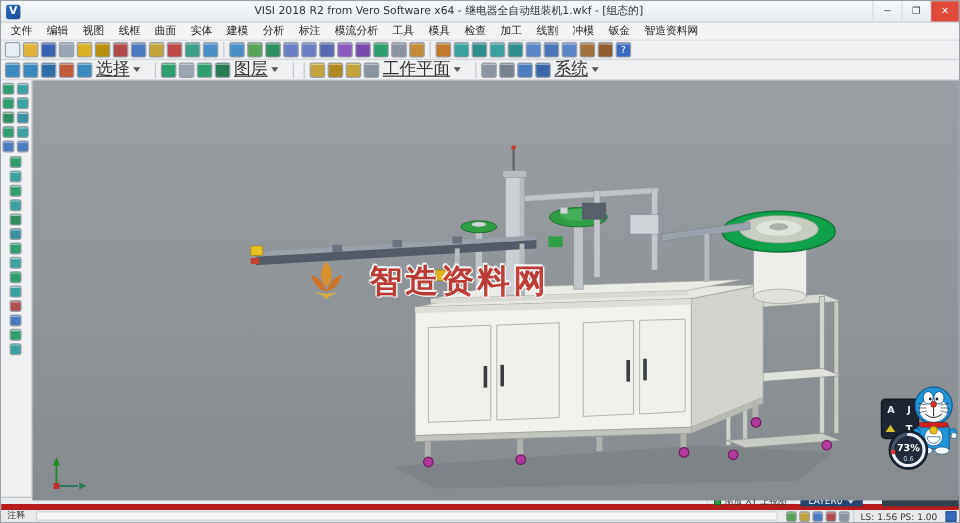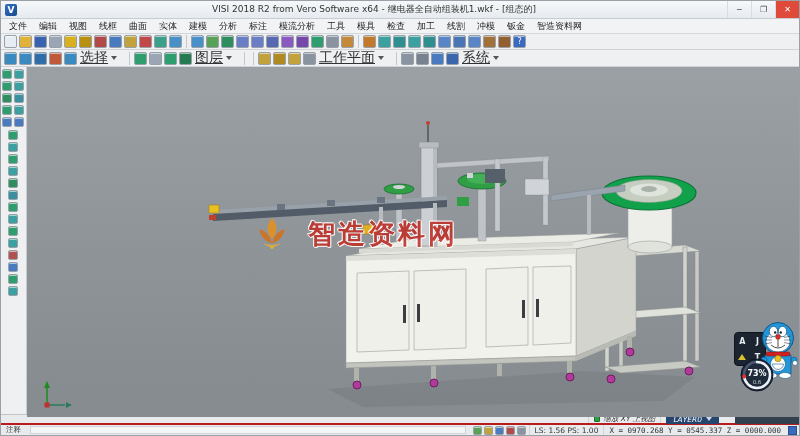--- a/index.html
+++ b/index.html
@@ -49,21 +49,21 @@
   .viewcube { position:absolute; left:707px; top:265px; width:32px; height:34px; background:#1b2430; border:1px solid #0d141c; border-radius:4px; z-index:4; display:grid; grid-template-columns:1fr 1fr; align-items:center; justify-items:center; }
   .viewcube span { color:#e8edf2; font-size:8px; font-weight:bold; }
   .cube-tri { width:0; height:0; border-left:4px solid transparent; border-right:4px solid transparent; border-bottom:6px solid #d8c030; }
   .doraemon { position:absolute; left:730px; top:254px; width:44px; height:60px; z-index:4; }
   .progress-widget { position:absolute; left:712px; top:290px; width:36px; height:36px; z-index:5; }
   .progress-widget text { font-family:"DejaVu Sans",sans-serif; }
 
   
   .statusbar { background:#e8eaec; border-top:1px solid #c0c4c8; font-size:7.5px; color:#333; }
   .status-row { height:10px; display:flex; align-items:center; }
-  .status-row.a { border-bottom:2px solid #b91c1c;font-style:italic; }
+  .status-row.a { border-bottom:5px solid #b91c1c; }
   .spacer { flex:1; }
   .status-seg { display:flex; align-items:center; gap:3px; padding:0 5px; height:100%; border-left:1px solid #d0d3d8; white-space:nowrap; }
   .green-dot { width:6px; height:6px; background:#2f9e44; border:1px solid #1c6e2e; border-radius:1px; }
   .layer-box { background:#24456e; color:#fff; padding:0 7px; height:9px; line-height:9px; font-size:7.5px; display:flex; align-items:center; gap:4px; }
   .layer-box .caret { border-top-color:#cfd8e4; }
   .dark-tail { width:64px; height:9px; background:#33404e; }
   .sunken { flex:1; height:8px; background:#f4f5f6; border:1px solid #cfd2d6; margin:0 4px; }
   .coords { font-family:"DejaVu Sans Mono","Liberation Mono",monospace; font-size:7.5px; }
   .statusbar .tbicon { width:9px; height:9px; }
   .grip { width:9px; height:9px; background:#3a6ac0; border:1px solid #27508f; margin:0 2px; }
@@ -421,20 +421,17 @@
       <div class="icon-strip" style="padding:0 3px;">
           <div class="tbicon" style="background: rgb(87, 162, 87);"></div>
           <div class="tbicon" style="background: rgb(194, 162, 58);"></div>
           <div class="tbicon" style="background: rgb(74, 122, 192);"></div>
           <div class="tbicon" style="background: rgb(179, 74, 74);"></div>
           <div class="tbicon" style="background: rgb(138, 148, 160);"></div>
         </div>
       <div class="status-seg">
         <span>LS: 1.56 PS: 1.00</span>
       </div>
-      <div class="status-seg">
-        <span class="coords">X = 0970.268 Y = 0545.337 Z = 0000.000</span>
-      </div>
       <div class="grip"></div>
     </div>
   </div>
 
 </div>
 
 </body></html>

